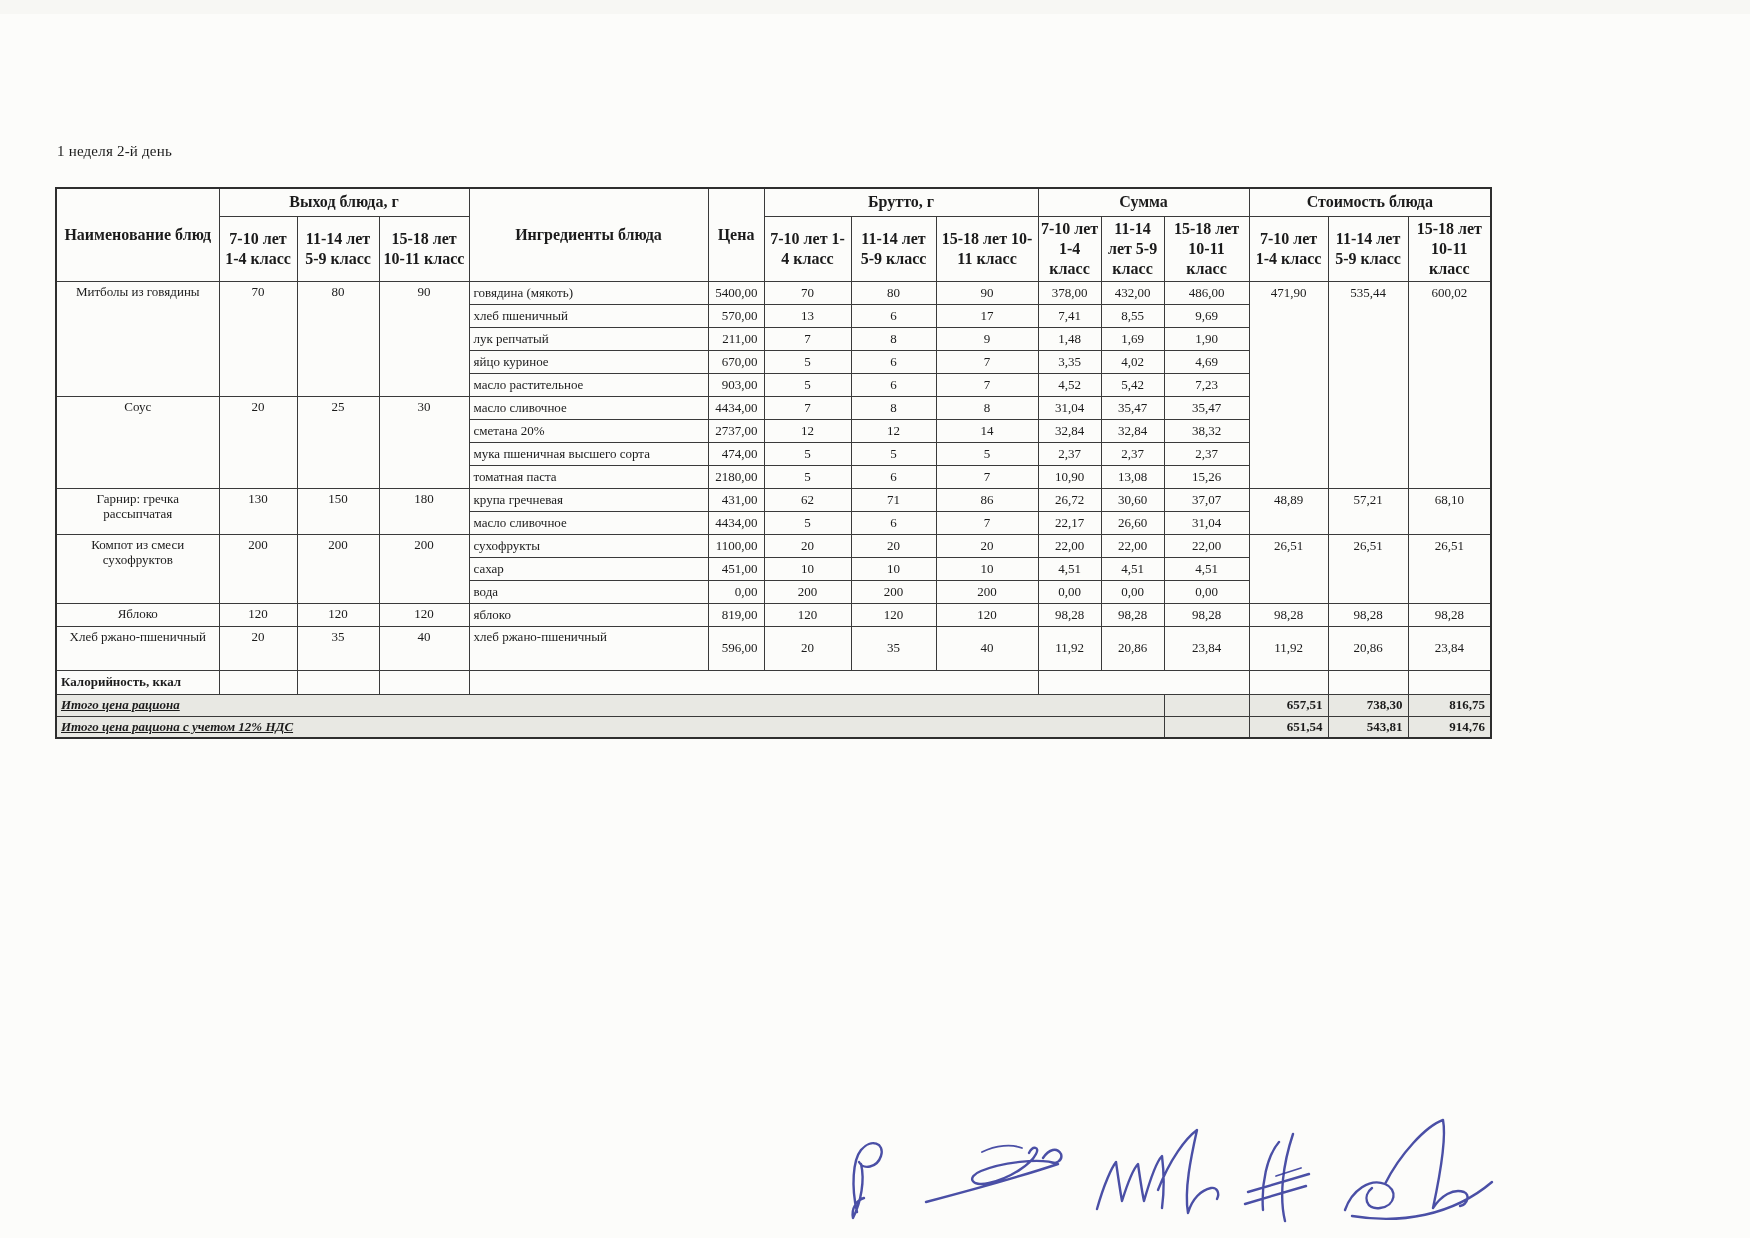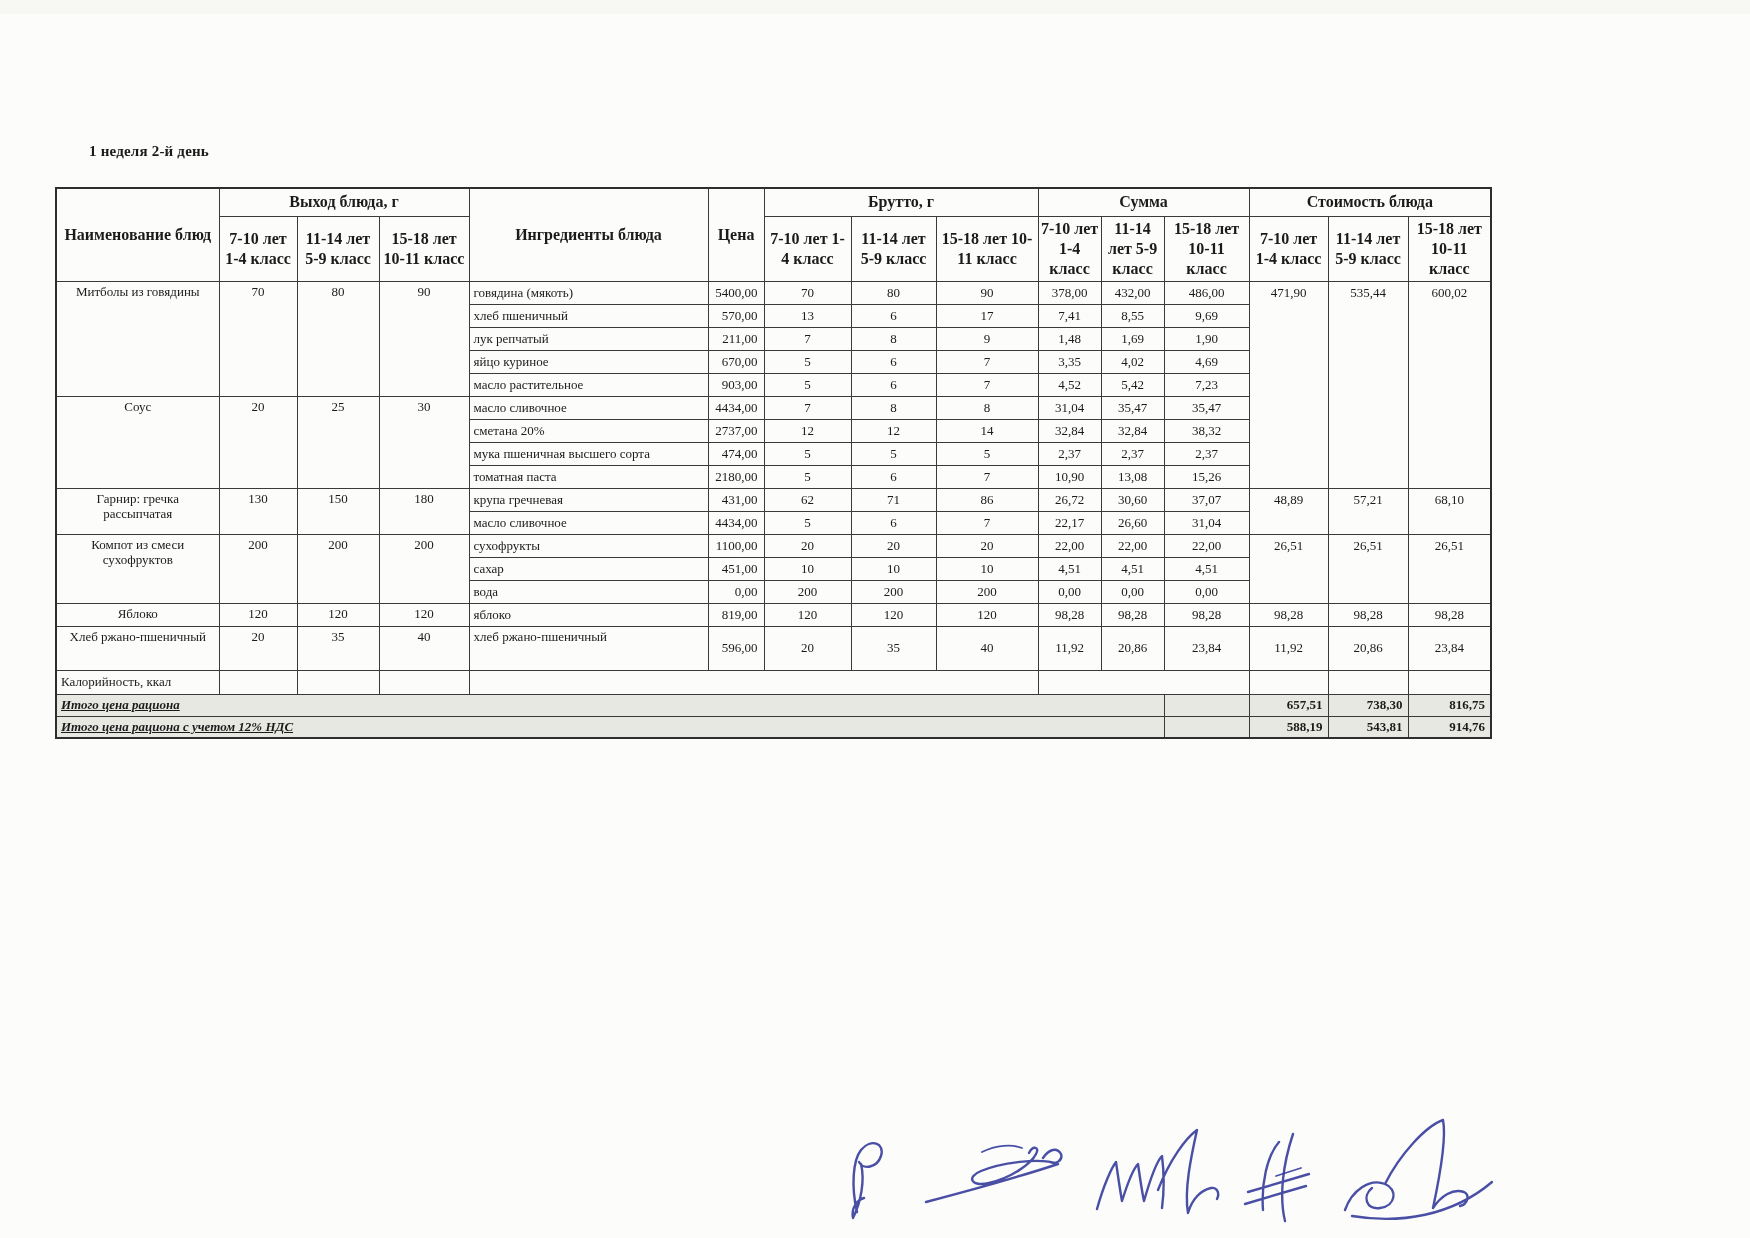--- a/index.html
+++ b/index.html
@@ -3,39 +3,39 @@
 <meta charset="utf-8">
 <style>
   html,body{margin:0;padding:0;}
   body{
     width:1750px;height:1238px;position:relative;overflow:hidden;
     background:#fcfcfa;
     font-family:"Liberation Serif", serif;
     color:#1b1b1b;
   }
   .scan-edge{position:absolute;left:0;top:0;width:1750px;height:14px;background:#f3f3f0;opacity:.6;}
-  .doc-title{position:absolute;left:57px;top:143px;font-size:15px;font-weight:bold;letter-spacing:.2px;margin-left:32px;}
+  .doc-title{position:absolute;left:57px;top:143px;font-size:15px;font-weight:normal;letter-spacing:.2px;}
   table.menu{
     position:absolute;left:55px;top:187px;width:1435px;
     border-collapse:collapse;table-layout:fixed;
     border:2px solid #2e2e2e;
   }
   .menu th,.menu td{border:1px solid #3a3a3a;overflow:hidden;}
   .menu th{font-size:16px;font-weight:bold;text-align:center;padding:2px 2px;line-height:1.25;}
   .menu td{font-size:13px;padding:1px 4px;line-height:1.18;}
   tr.h1{height:28px;} tr.h2{height:46px;}
   tr.ing{height:23px;} tr.bread{height:44px;margin-left:34px;}
   tr.cal{height:24px;} tr.tot{height:22px;}
   .c{text-align:center;}
   .r{text-align:right;padding-right:6px !important;}
   .top{vertical-align:top;padding-top:2px !important;}
   .dish{text-align:center;vertical-align:top;padding:2px 4px !important;}
   .costv{text-align:center;vertical-align:top;padding-top:3px !important;}
   .gray{background:#e8e8e3;}
-  .cal-label{font-weight:normal;}
+  .cal-label{font-weight:bold;}
   .tot-label{font-weight:bold;font-style:italic;font-size:13.5px;text-decoration:underline;}
   .tot-val{font-weight:bold;text-align:right;padding-right:5px !important;}
   .sig-wrap{position:absolute;left:800px;top:1112px;width:720px;height:126px;}
   .sig-wrap svg{display:block;}
   .ink{fill:none;stroke:#31379a;stroke-width:2.4;stroke-linecap:round;stroke-linejoin:round;opacity:.88;}
   .ink.thin{stroke-width:1.8;}
 </style>
 </head>
 <body>
 
@@ -308,21 +308,21 @@
     <td class="tot-label" colspan="11">Итого цена рациона</td>
     <td></td>
     <td class="tot-val">657,51</td>
     <td class="tot-val">738,30</td>
     <td class="tot-val">816,75</td>
   </tr>
 
   <tr class="tot gray">
     <td class="tot-label" colspan="11">Итого цена рациона с учетом 12% НДС</td>
     <td></td>
-    <td class="tot-val">588,19</td>
+    <td class="tot-val">651,54</td>
     <td class="tot-val">543,81</td>
     <td class="tot-val">914,76</td>
   </tr>
 </tbody>
   </table>
 
 <div class="sig-wrap">
   <svg width="720" height="126" viewBox="0 0 720 126" xmlns="http://www.w3.org/2000/svg">
     <g>
       <path class="ink" d="M57,100 C51,74 53,48 61,38 C71,26 85,31 81,44 C77,56 63,58 59,50 M61,52 C65,68 61,90 53,106 C51,96 57,88 64,86"></path>

